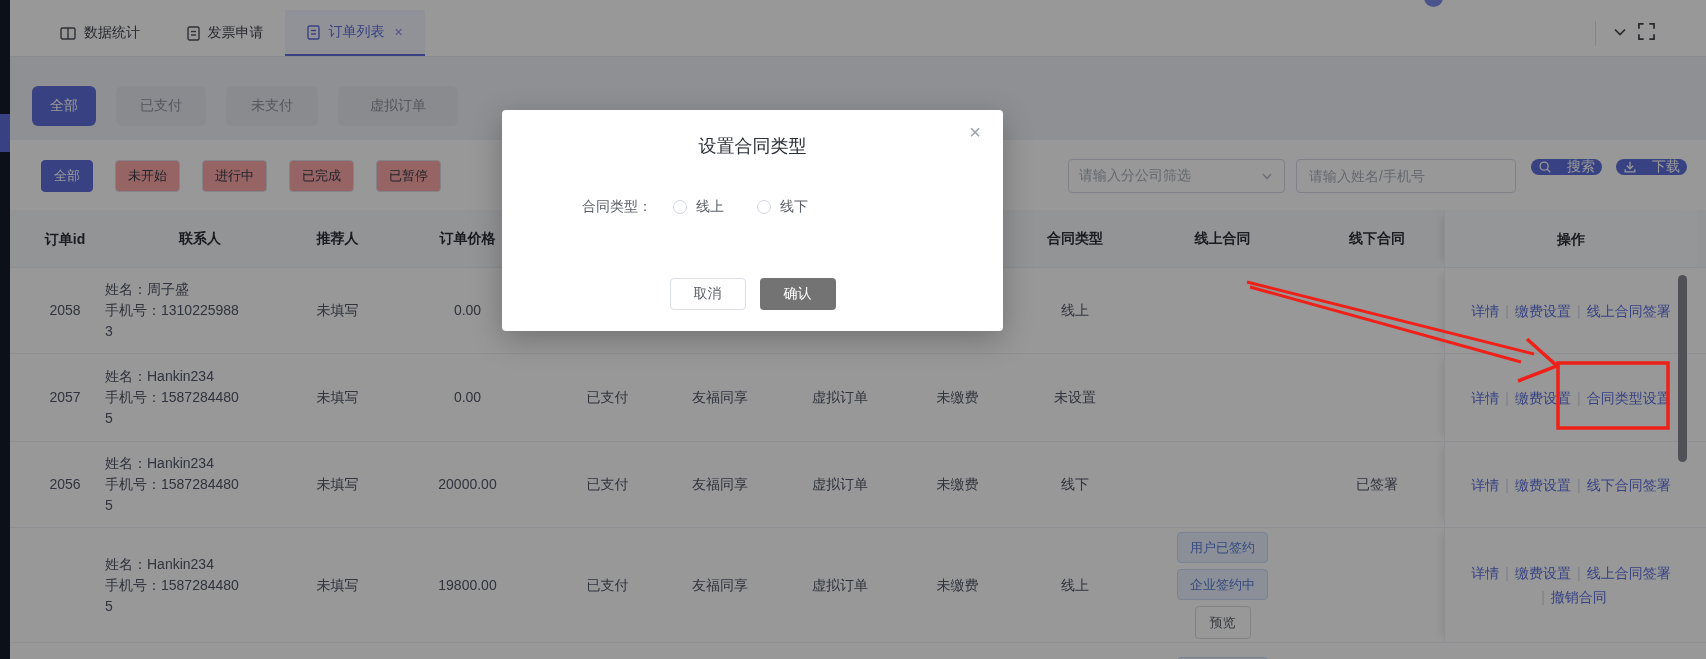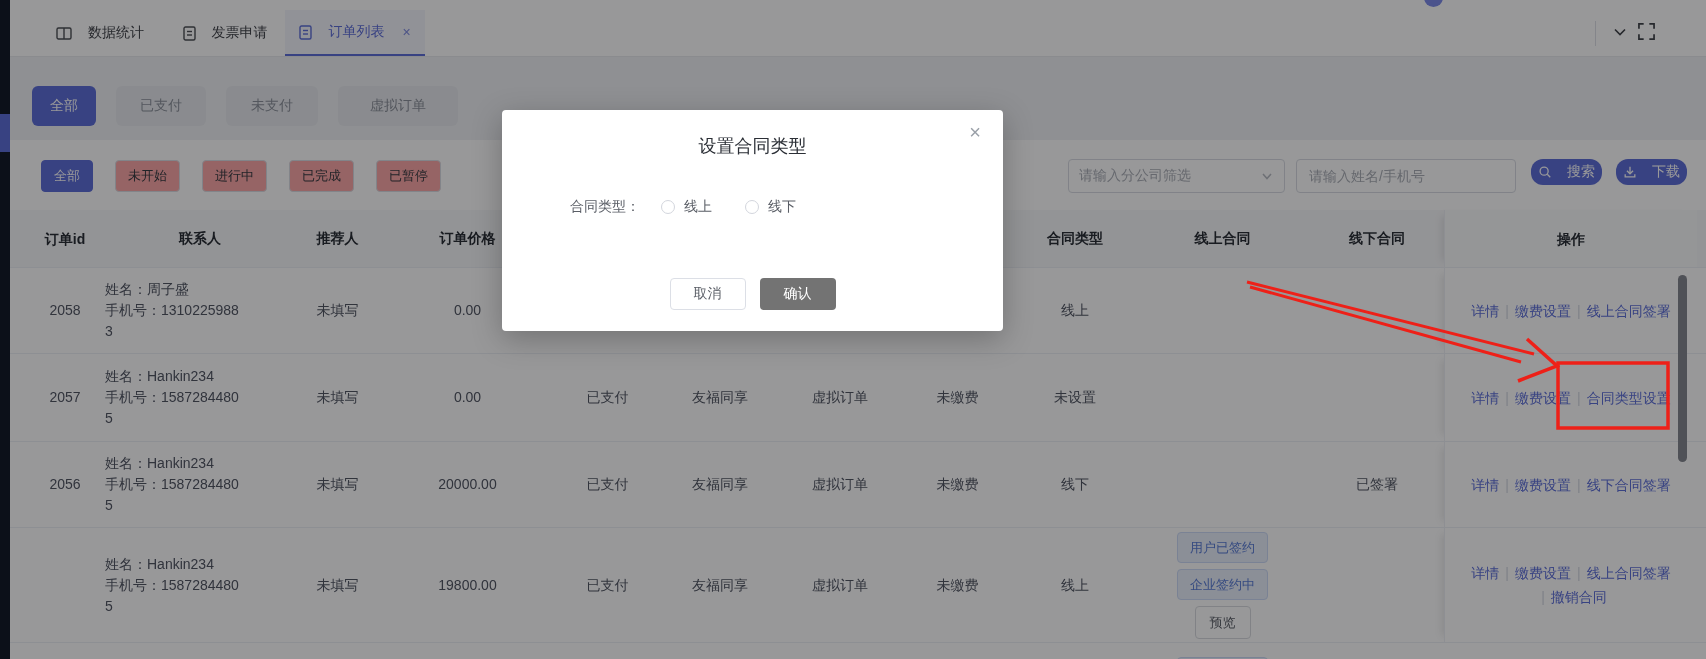--- a/index.html
+++ b/index.html
@@ -8,21 +8,21 @@
   #app { position:relative; width:1706px; height:659px; background:#f0f2f5; overflow:hidden; }
 
   
   .sidebar { position:absolute; left:0; top:0; width:10px; height:659px; background:#0e1524; }
   .sidebar-active { position:absolute; left:0; top:114px; width:10px; height:38px; background:#5a6bd8; }
 
   
   .topstrip { position:absolute; left:10px; top:0; width:1696px; height:10px; background:#fff; }
   .avatar { position:absolute; left:1414px; top:-12px; width:19px; height:19px; border-radius:50%; background:#7b89e9; }
   .tabbar { position:absolute; left:10px; top:10px; width:1696px; height:47px; background:#fff; border-bottom:1px solid #e7e8ec; }
-  .tab { position:absolute; top:0; height:46px; display:flex; align-items:center; justify-content:center; gap:16px; color:#3c3f45; cursor:pointer; }
+  .tab { position:absolute; top:0; height:46px; display:flex; align-items:center; justify-content:center; gap:8px; color:#3c3f45; cursor:pointer; }
   .tab svg { display:block; }
   .tab-1 { left:35px; width:110px; }
   .tab-2 { left:165px; width:100px; }
   .tab-3 { left:275px; width:140px; background:rgba(88,105,218,0.07); border-bottom:2px solid #5a6bd8; color:#5a6bd8; }
   .tab-close { font-size:14px; color:#7c89df; margin-left:2px; }
   .winctl-divider { position:absolute; left:1585px; top:11px; width:1px; height:25px; background:#dcdfe6; }
   .winctl { position:absolute; top:13px; cursor:pointer; }
   .winctl.chev { left:1601px; }
   .winctl.fs { left:1628px; }
 
@@ -36,21 +36,21 @@
   .card { position:absolute; left:10px; top:140px; width:1696px; height:519px; background:#fff; overflow:hidden; }
 
   
   .toolbar-left { position:absolute; left:31px; top:20px; display:flex; gap:22px; }
   .f2-btn { height:32px; padding:0 12px; border:1px solid #d9dce3; border-radius:4px; background:#fca5a5; color:#33373d; font-size:13px; cursor:pointer; font-family:inherit; }
   .f2-btn.active { background:#5a6bd8; border-color:#5a6bd8; color:#fff; }
   .select-box { position:absolute; left:1058px; top:19px; width:217px; height:34px; border:1px solid #d7dae2; border-radius:4px; background:#fff; display:flex; align-items:center; padding:0 10px; color:#a9adb5; cursor:pointer; }
   .select-box .ph { flex:1; font-size:14px; }
   .text-input { position:absolute; left:1286px; top:19px; width:220px; height:34px; border:1px solid #d7dae2; border-radius:4px; background:#fff; padding:0 12px; font-size:14px; color:#0f766e; font-family:inherit; }
   .text-input::placeholder { color:#a9adb5; }
-  .tb-btn { position:absolute; top:19px; height:26px; width:71px; border:none; border-radius:12px; background:#5a6bd8; color:#fff; font-size:14px; display:flex; align-items:center; justify-content:center; gap:15px; cursor:pointer; font-family:inherit; }
+  .tb-btn { position:absolute; top:19px; height:16px; width:71px; border:none; border-radius:12px; background:#5a6bd8; color:#fff; font-size:14px; display:flex; align-items:center; justify-content:center; gap:15px; cursor:pointer; font-family:inherit; }
   .tb-search { left:1521px; } .tb-download { left:1606px; }
 
   
   .thead { position:absolute; left:0; top:70px; width:1696px; height:57px; background:#f7f8fa; }
   .th { position:absolute; top:0; height:57px; display:flex; align-items:center; justify-content:center; font-weight:600; color:#252a31; }
   .trow { position:absolute; left:0; width:1696px; border-top:1px solid #edf0f5; }
   .td { position:absolute; top:0; height:100%; display:flex; align-items:center; justify-content:center; text-align:center; color:#4e5360; line-height:21px; }
   .c-id      { left:20px;   width:70px;  }
   .c-contact { left:95px;   width:190px; justify-content:flex-start; text-align:left; }
   .c-ref     { left:285px;  width:85px;  }
@@ -77,21 +77,21 @@
   .pill.plain { color:#5a5e66; background:#fff; border:1px solid #d8dadf; padding:5px 14px; }
   .scroll-thumb { position:absolute; left:1668px; top:135px; width:9px; height:187px; border-radius:4.5px; background:#82858d; cursor:pointer; }
 
   
   .overlay { position:absolute; left:0; top:0; width:1706px; height:659px; background:rgba(10,10,12,0.42); z-index:40; }
 
   
   .modal { position:absolute; left:502px; top:110px; width:501px; height:221px; background:#fff; border-radius:4px; box-shadow:0 8px 30px rgba(0,0,0,0.25); z-index:50; }
   .modal-title { margin-top:24px; text-align:center; font-size:18px; color:#2b2f36; }
   .modal-close { position:absolute; right:22px; top:12px; font-size:20px; color:#9aa0a8; cursor:pointer; line-height:1; }
-  .modal-form { position:absolute; left:0; top:88px; width:100%; display:flex; align-items:center; padding-left:68px; }
+  .modal-form { position:absolute; left:12px; top:88px; width:100%; display:flex; align-items:center; padding-left:68px; }
   .modal-label { color:#5a5e66; }
   .radio-opt { display:flex; align-items:center; gap:9px; margin-left:21px; cursor:pointer; color:#5a5e66; }
   .radio-opt + .radio-opt { margin-left:33px; }
   .radio-circle { width:14px; height:14px; border:1px solid #d3d6dd; border-radius:50%; background:#fff; }
   .modal-footer { position:absolute; left:0; top:168px; width:100%; display:flex; justify-content:center; gap:14px; }
   .m-btn { width:76px; height:32px; border-radius:4px; font-size:14px; cursor:pointer; font-family:inherit; }
   .m-cancel { background:#fff; border:1px solid #dcdfe6; color:#5a5e66; }
   .m-confirm { background:#737373; border:none; color:#fff; }
 
   

